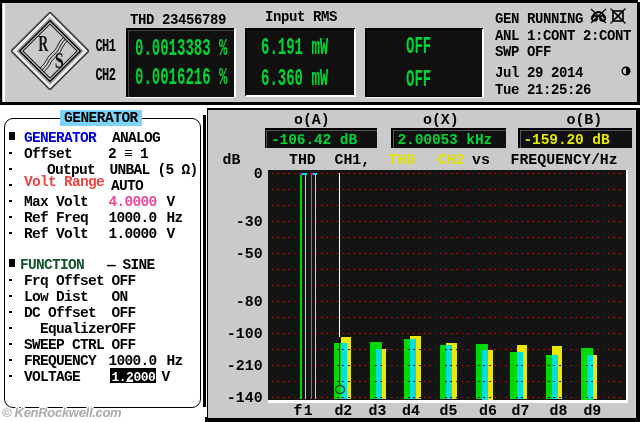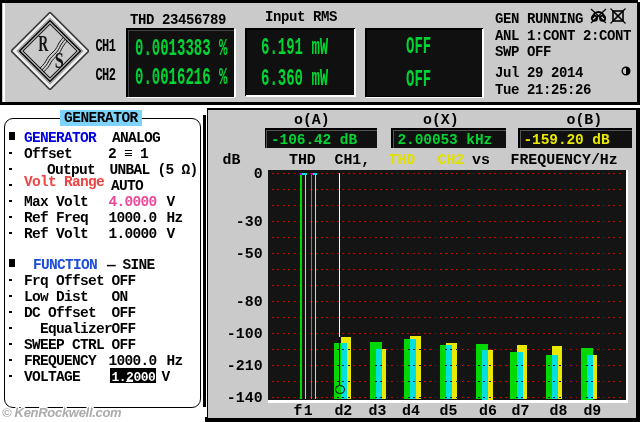--- a/index.html
+++ b/index.html
@@ -213,21 +213,21 @@
 <div class="p" style="left:166.5px;top:194.5px;color:#000;">V</div>
 <div class="a" style="left:8.5px;top:215.5px;width:3.5px;height:2.5px;background:#000;"></div>
 <div class="p" style="left:24px;top:210.5px;color:#000;">Ref Freq</div>
 <div class="p" style="left:108.5px;top:210.5px;color:#000;">1000.0</div>
 <div class="p" style="left:166.5px;top:210.5px;color:#000;">Hz</div>
 <div class="a" style="left:8.5px;top:231.5px;width:3.5px;height:2.5px;background:#000;"></div>
 <div class="p" style="left:24px;top:226.5px;color:#000;">Ref Volt</div>
 <div class="p" style="left:108.5px;top:226.5px;color:#000;">1.0000</div>
 <div class="p" style="left:166.5px;top:226.5px;color:#000;">V</div>
 <div class="a" style="left:8.5px;top:259.0px;width:6.5px;height:8px;background:#000;"></div>
-<div class="p" style="left:33px;top:257.5px;color:#1d4ed8;">FUNCTION</div>
+<div class="p" style="left:20px;top:257.5px;color:#14532d;">FUNCTION</div>
 <div class="p" style="left:107px;top:257.5px;color:#000;">—</div>
 <div class="p" style="left:122.5px;top:257.5px;color:#000;">SINE</div>
 <div class="a" style="left:8.5px;top:278.5px;width:3.5px;height:2.5px;background:#000;"></div>
 <div class="p" style="left:24px;top:273.5px;color:#000;">Frq Offset</div>
 <div class="p" style="left:111.5px;top:273.5px;color:#000;">OFF</div>
 <div class="a" style="left:8.5px;top:294.5px;width:3.5px;height:2.5px;background:#000;"></div>
 <div class="p" style="left:24px;top:289.5px;color:#000;">Low Dist</div>
 <div class="p" style="left:111.5px;top:289.5px;color:#000;">ON</div>
 <div class="a" style="left:8.5px;top:310.5px;width:3.5px;height:2.5px;background:#000;"></div>
 <div class="p" style="left:24px;top:305.5px;color:#000;">DC Offset</div>

